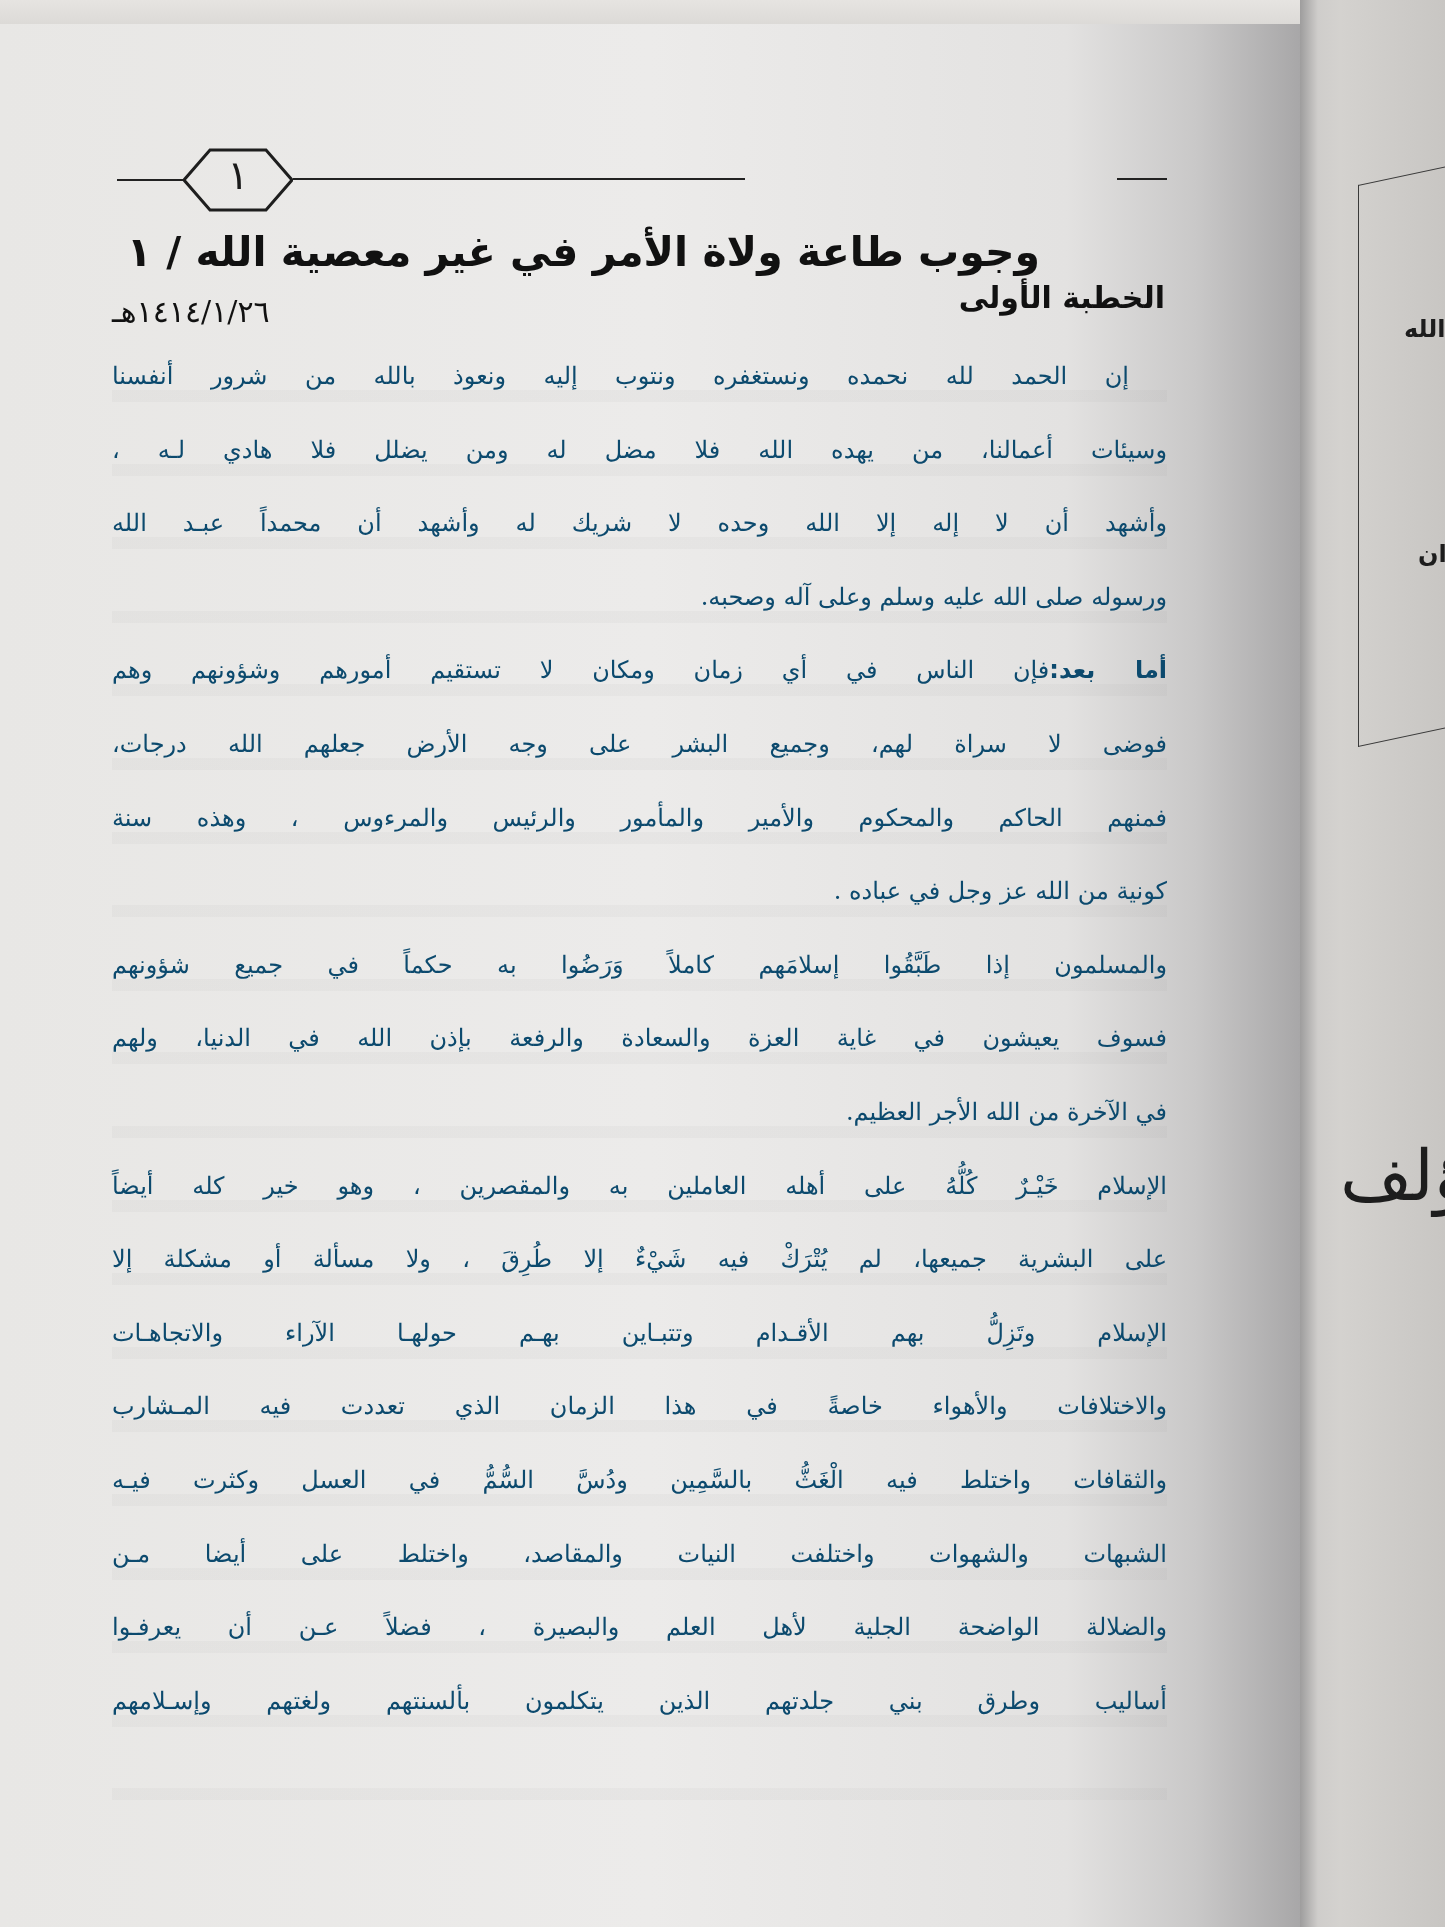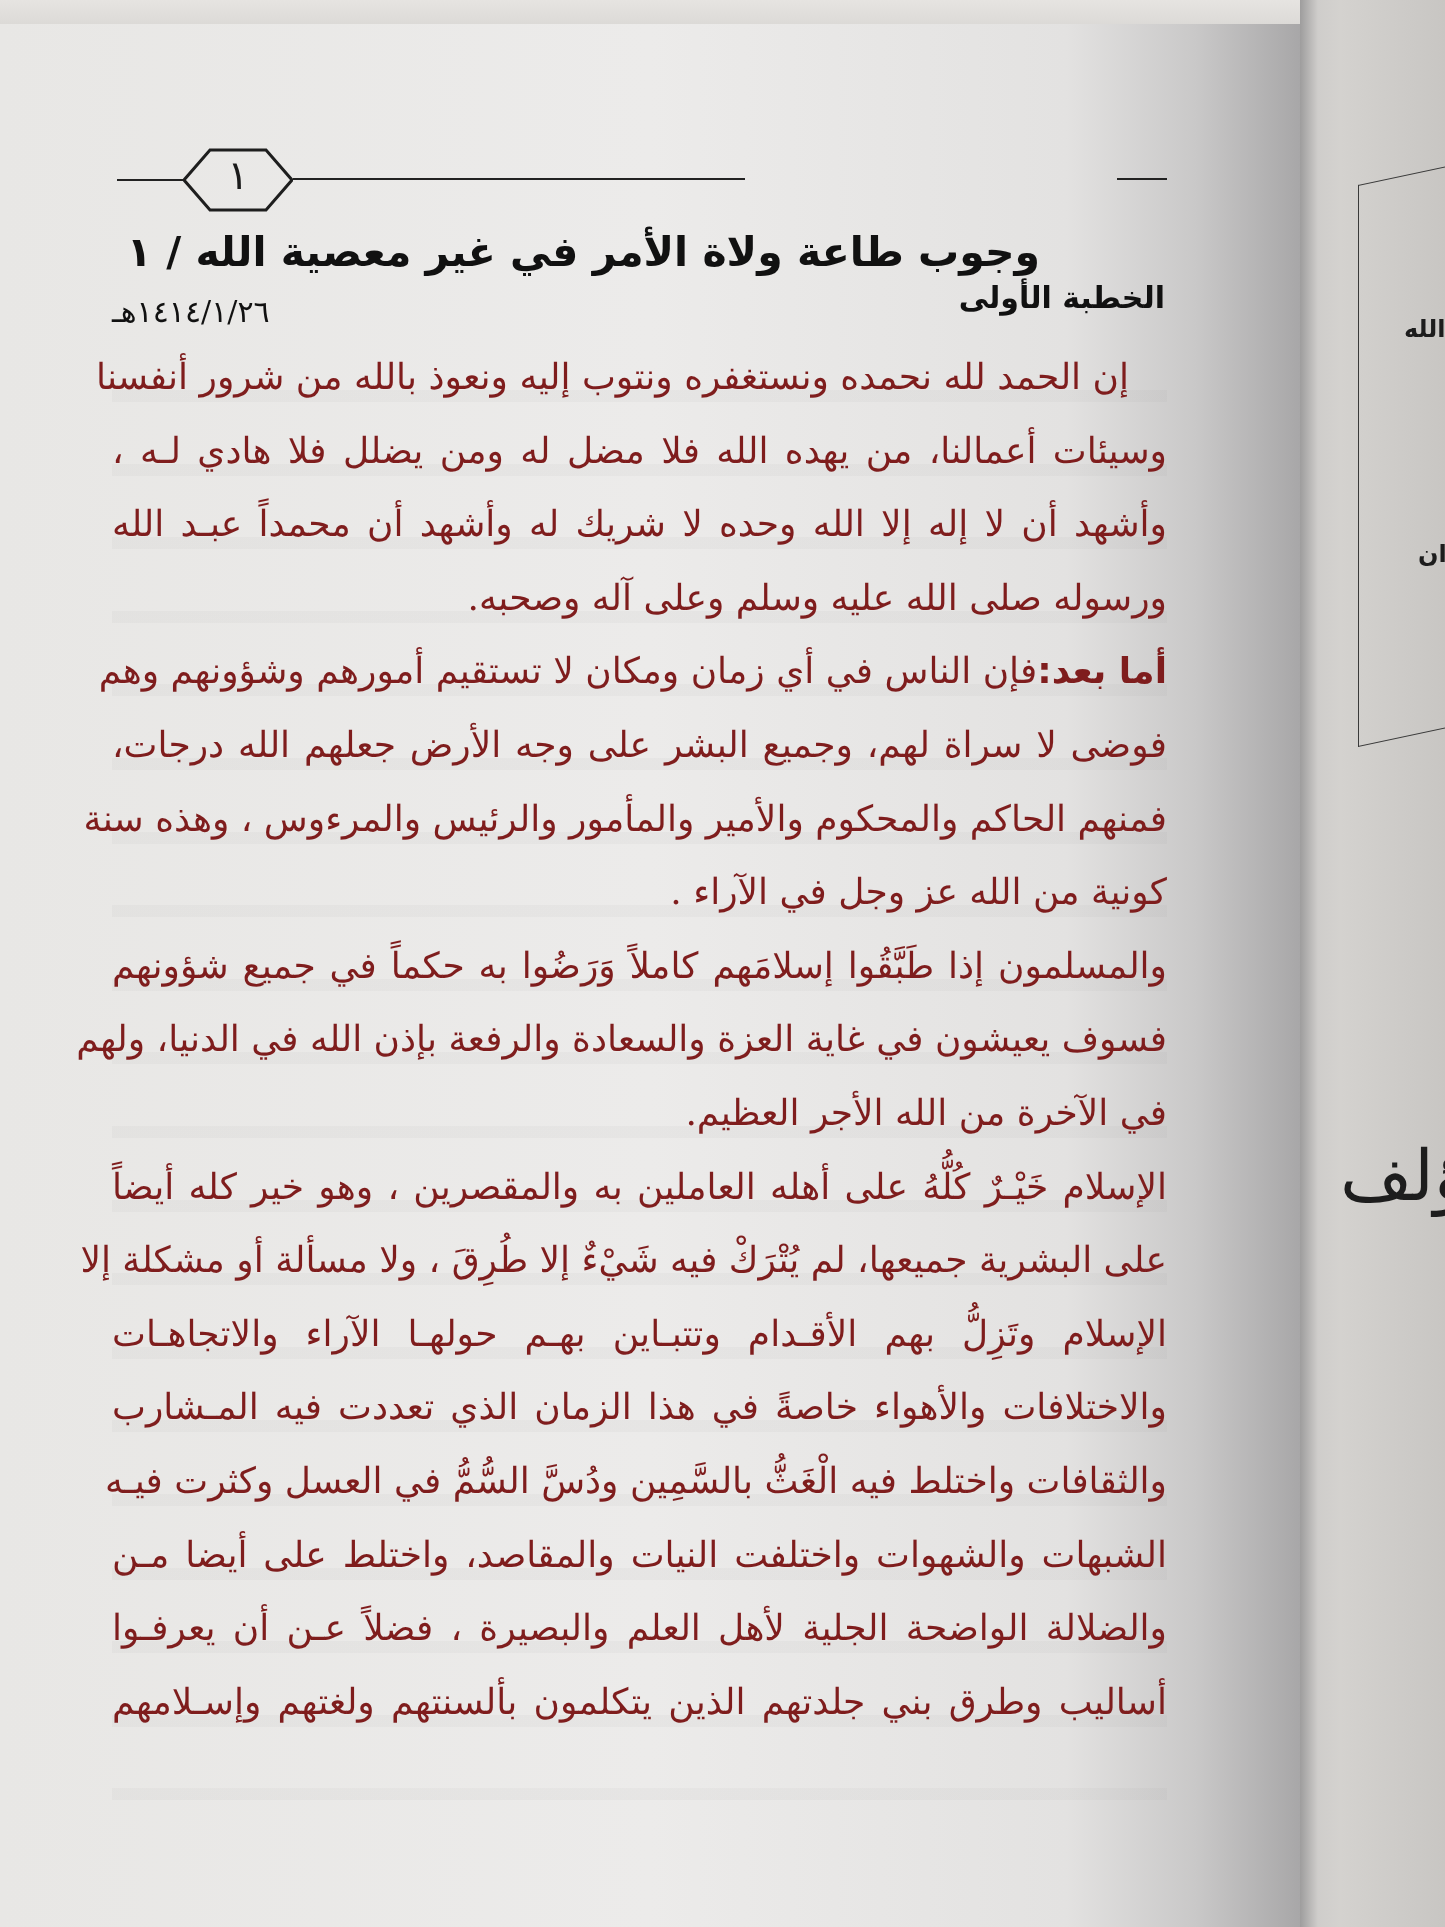--- a/index.html
+++ b/index.html
@@ -64,21 +64,21 @@
   }
   .sermon-date {
     position: absolute; left: 112px; top: 294px; direction: rtl;
     font-size: 30px; color: #111; white-space: nowrap;
   }
 
   
   .body-text {
     position: absolute; left: 112px; top: 340px; width: 1055px;
     direction: rtl; text-align: justify; text-align-last: justify;
-    font-size: 36px; line-height: 73.6px; color: #7f1d1d;
+    font-size: 24px; line-height: 73.6px; color: #0c4a6e;
     font-family: "DejaVu Serif", serif;
   }
   .line { display: block; white-space: nowrap; text-align-last: justify; }
   .line.last { text-align-last: right; }
   .line.indent { padding-right: 38px; }
   .lead { font-family: "DejaVu Sans", sans-serif; font-weight: bold; }
   .bleed {
     position: absolute; left: 112px; top: 340px; width: 1055px; height: 1520px;
     background:
       repeating-linear-gradient(180deg, transparent 0px, transparent 50px, rgba(120,120,120,0.05) 50px, rgba(120,120,120,0.05) 62px, transparent 62px, transparent 73.6px);
@@ -118,21 +118,21 @@
 <div class="bleed"></div>
 
 <div class="body-text">
   <span class="line indent">إن الحمد لله نحمده ونستغفره ونتوب إليه ونعوذ بالله من شرور أنفسنا</span>
   <span class="line">وسيئات أعمالنا، من يهده الله فلا مضل له ومن يضلل فلا هادي لـه ،</span>
   <span class="line">وأشهد أن لا إله إلا الله وحده لا شريك له وأشهد أن محمداً عبـد الله</span>
   <span class="line last">ورسوله صلى الله عليه وسلم وعلى آله وصحبه.</span>
   <span class="line"><span class="lead">أما بعد:</span><span>فإن الناس في أي زمان ومكان لا تستقيم أمورهم وشؤونهم وهم</span></span>
   <span class="line">فوضى لا سراة لهم، وجميع البشر على وجه الأرض جعلهم الله درجات،</span>
   <span class="line">فمنهم الحاكم والمحكوم والأمير والمأمور والرئيس والمرءوس ، وهذه سنة</span>
-  <span class="line last">كونية من الله عز وجل في الآراء .</span>
+  <span class="line last">كونية من الله عز وجل في عباده .</span>
   <span class="line">والمسلمون إذا طَبَّقُوا إسلامَهم كاملاً وَرَضُوا به حكماً في جميع شؤونهم</span>
   <span class="line">فسوف يعيشون في غاية العزة والسعادة والرفعة بإذن الله في الدنيا، ولهم</span>
   <span class="line last">في الآخرة من الله الأجر العظيم.</span>
   <span class="line">الإسلام خَيْـرٌ كُلُّهُ على أهله العاملين به والمقصرين ، وهو خير كله أيضاً</span>
   <span class="line">على البشرية جميعها، لم يُتْرَكْ فيه شَيْءٌ إلا طُرِقَ ، ولا مسألة أو مشكلة إلا</span>
   <span class="line">الإسلام وتَزِلُّ بهم الأقـدام وتتبـاين بهـم حولهـا الآراء والاتجاهـات</span>
   <span class="line">والاختلافات والأهواء خاصةً في هذا الزمان الذي تعددت فيه المـشارب</span>
   <span class="line">والثقافات واختلط فيه الْغَثُّ بالسَّمِين ودُسَّ السُّمُّ في العسل وكثرت فيـه</span>
   <span class="line">الشبهات والشهوات واختلفت النيات والمقاصد، واختلط على أيضا مـن</span>
   <span class="line">والضلالة الواضحة الجلية لأهل العلم والبصيرة ، فضلاً عـن أن يعرفـوا</span>

